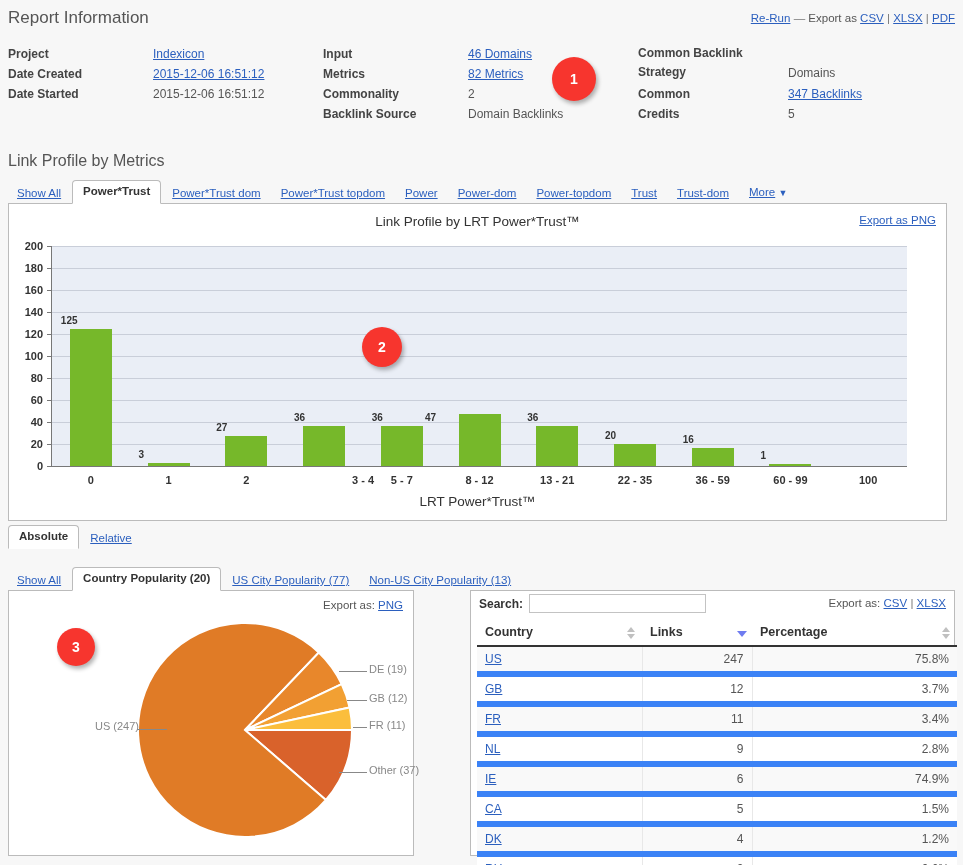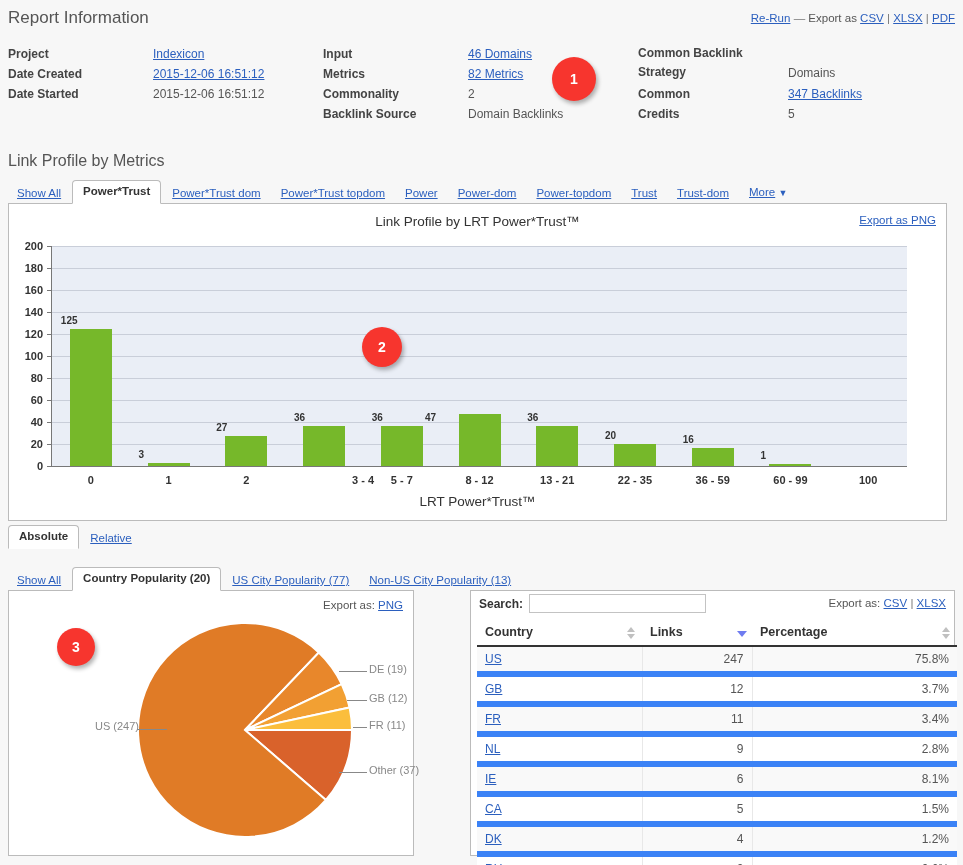--- a/index.html
+++ b/index.html
@@ -424,21 +424,21 @@
             <td class="num">3.4%</td>
           </tr>
           <tr>
             <td class="ctry"><a>NL</a></td>
             <td class="num">9</td>
             <td class="num">2.8%</td>
           </tr>
           <tr>
             <td class="ctry"><a>IE</a></td>
             <td class="num">6</td>
-            <td class="num">8.1%</td>
+            <td class="num">74.9%</td>
           </tr>
           <tr>
             <td class="ctry"><a>CA</a></td>
             <td class="num">5</td>
             <td class="num">1.5%</td>
           </tr>
           <tr>
             <td class="ctry"><a>DK</a></td>
             <td class="num">4</td>
             <td class="num">1.2%</td>

